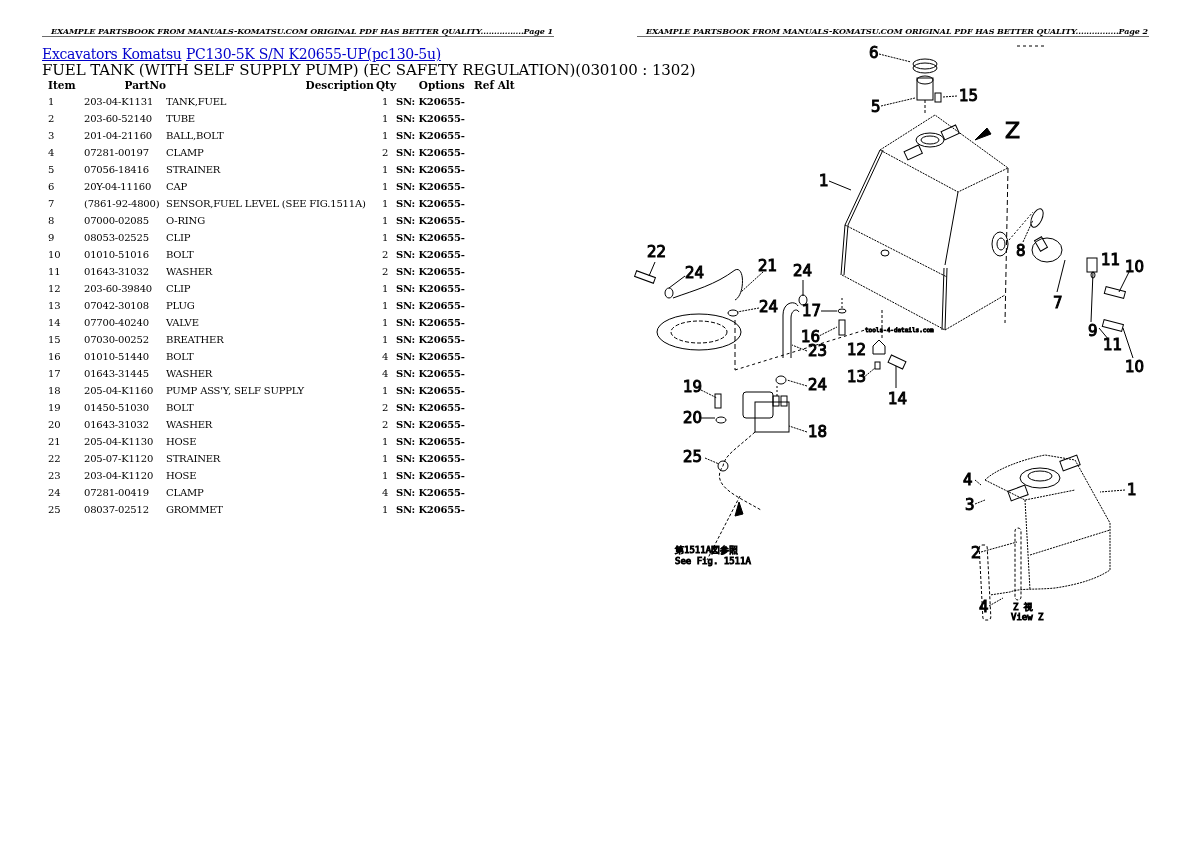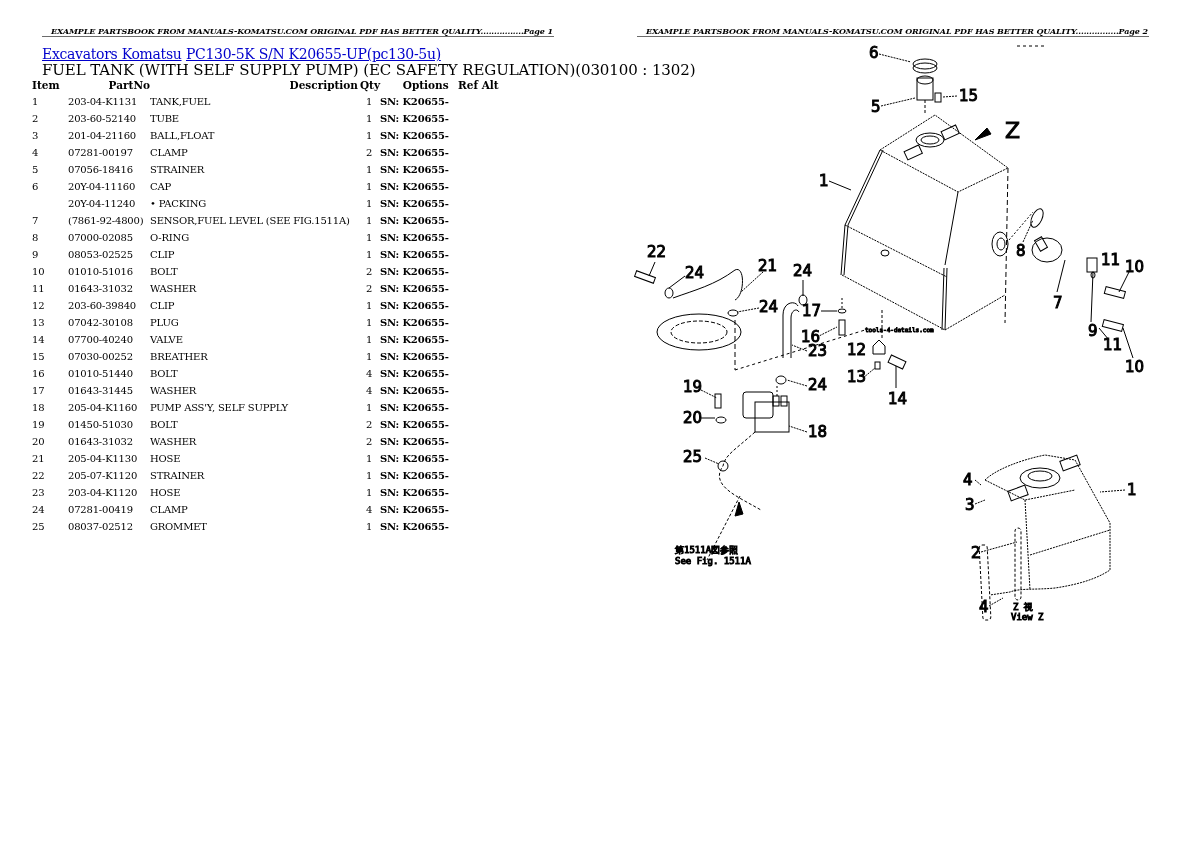--- a/index.html
+++ b/index.html
@@ -11,21 +11,21 @@
   .page-header { position: absolute; top: 26px; font-size: 8px; font-weight: bold; font-style: italic;
                  text-align: right; white-space: nowrap; letter-spacing: -0.1px; }
   .page-left .page-header { left: 42px; width: 511px; }
   .page-right .page-header { left: 42px; width: 511px; }
   .header-rule { position: absolute; top: 36px; height: 1px; background: #6b6b6b; }
   .page-left .header-rule { left: 42px; width: 512px; }
   .page-right .header-rule { left: 42px; width: 512px; }
   .crumbs { position: absolute; left: 42px; top: 46px; font-size: 14px; white-space: nowrap; }
   .crumbs a { color: #0000cc; text-decoration: underline; letter-spacing: -0.3px; }
   .subtitle { position: absolute; left: 42px; top: 61px; font-size: 15px; white-space: nowrap; letter-spacing: -0.1px; }
-  table.parts { position: absolute; left: 26px; top: 76px; border-collapse: collapse; font-size: 10px; }
+  table.parts { position: absolute; left: 42px; top: 76px; border-collapse: collapse; font-size: 10px; }
   table.parts th { font-weight: bold; font-size: 10.5px; padding: 0; height: 17px; text-align: right; }
   table.parts td { padding: 0; height: 17px; white-space: nowrap; letter-spacing: -0.2px; }
   .c-item { width: 36px; padding-left: 6px !important; }
   .c-part { width: 82px; }
   .c-desc { width: 208px; }
   .c-qty { width: 22px; text-align: center; }
   .c-opt { width: 68px; font-weight: bold; }
   .c-ref { width: 50px; }
   th.c-item { text-align: left !important; }
   .diagram { position: absolute; left: 30px; top: 40px; width: 540px; height: 600px; }
@@ -70,21 +70,21 @@
           <td class="c-item">2</td>
           <td class="c-part">203-60-52140</td>
           <td class="c-desc">TUBE</td>
           <td class="c-qty">1</td>
           <td class="c-opt">SN: K20655-</td>
           <td class="c-ref"></td>
         </tr>
         <tr>
           <td class="c-item">3</td>
           <td class="c-part">201-04-21160</td>
-          <td class="c-desc">BALL,FLOAT</td>
+          <td class="c-desc">BALL,BOLT</td>
           <td class="c-qty">1</td>
           <td class="c-opt">SN: K20655-</td>
           <td class="c-ref"></td>
         </tr>
         <tr>
           <td class="c-item">4</td>
           <td class="c-part">07281-00197</td>
           <td class="c-desc">CLAMP</td>
           <td class="c-qty">2</td>
           <td class="c-opt">SN: K20655-</td>
@@ -95,28 +95,20 @@
           <td class="c-part">07056-18416</td>
           <td class="c-desc">STRAINER</td>
           <td class="c-qty">1</td>
           <td class="c-opt">SN: K20655-</td>
           <td class="c-ref"></td>
         </tr>
         <tr>
           <td class="c-item">6</td>
           <td class="c-part">20Y-04-11160</td>
           <td class="c-desc">CAP</td>
-          <td class="c-qty">1</td>
-          <td class="c-opt">SN: K20655-</td>
-          <td class="c-ref"></td>
-        </tr>
-        <tr>
-          <td class="c-item"></td>
-          <td class="c-part">20Y-04-11240</td>
-          <td class="c-desc">• PACKING</td>
           <td class="c-qty">1</td>
           <td class="c-opt">SN: K20655-</td>
           <td class="c-ref"></td>
         </tr>
         <tr>
           <td class="c-item">7</td>
           <td class="c-part">(7861-92-4800)</td>
           <td class="c-desc">SENSOR,FUEL LEVEL (SEE FIG.1511A)</td>
           <td class="c-qty">1</td>
           <td class="c-opt">SN: K20655-</td>

